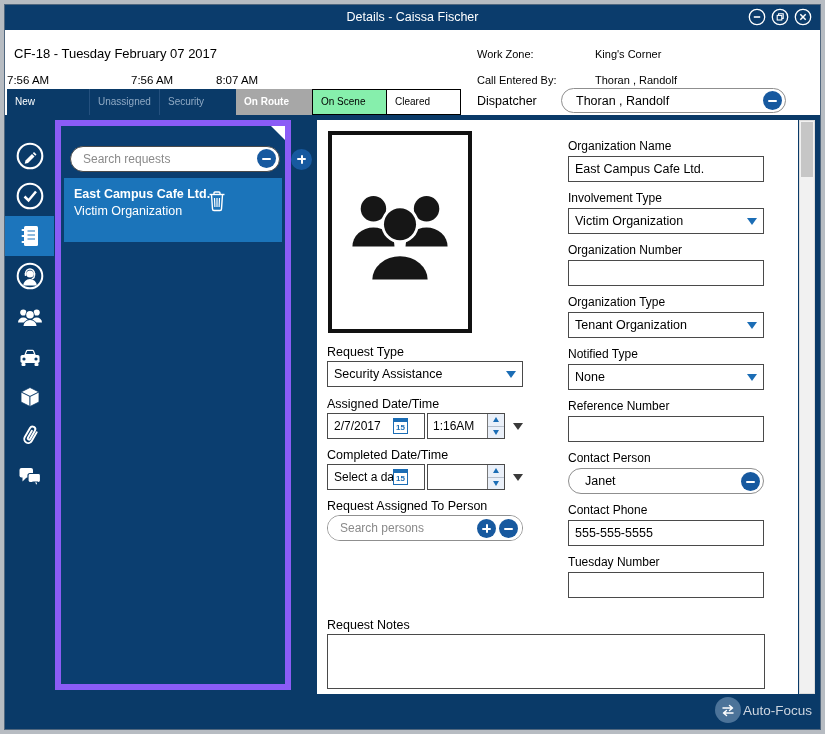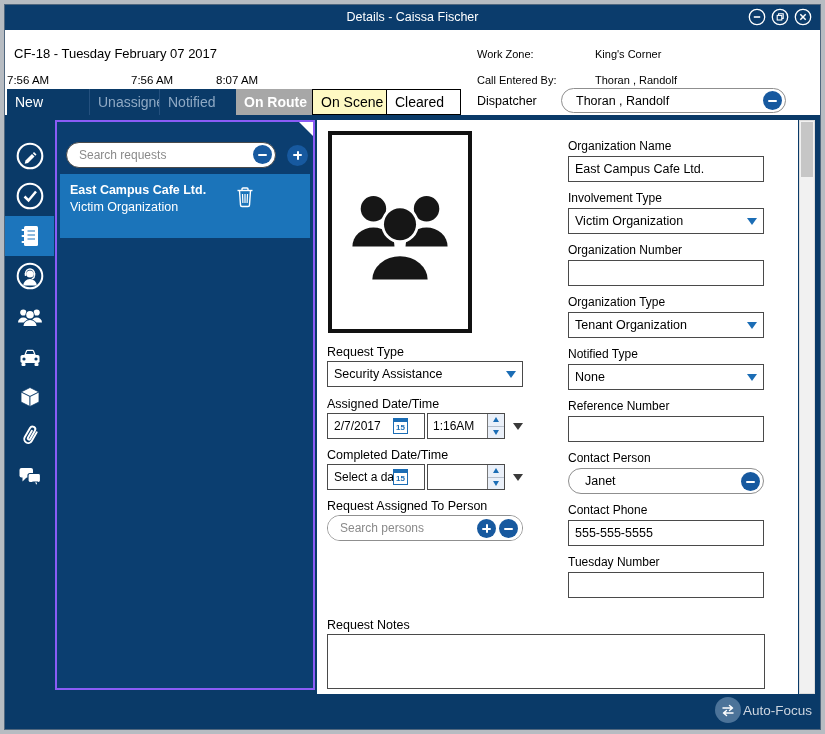--- a/index.html
+++ b/index.html
@@ -16,27 +16,27 @@
   
   .header { position:absolute; top:25px; left:0; right:0; height:85px; background:#fff; }
   .case-line { position:absolute; left:9px; top:16px; font-size:13px; color:#000; }
   .case-id { font-weight:normal; }
   .meta { position:absolute; left:472px; top:18px; font-size:11px; color:#000; }
   .meta-row { display:flex; height:26px; }
   .meta-label { width:118px; }
   .time-row { position:absolute; top:44px; left:0; right:0; height:14px; font-size:11.5px; color:#000; }
   .time-row span { position:absolute; top:0; }
   .t0 { left:2px; } .t1 { left:126px; } .t2 { left:211px; }
-  .tabs { position:absolute; bottom:0; left:2px; display:flex; height:26px; font-size:14px; }
+  .tabs { position:absolute; bottom:0; left:2px; display:flex; height:26px; font-size:10px; }
   .tab { line-height:26px; padding-left:8px; overflow:hidden; white-space:nowrap; cursor:pointer; }
   .tab-new        { width:82px; background:#0a3a68; color:#fff; }
   .tab-unassigned { width:70px; background:#0a3a68; color:#8fa9c4; border-left:1px solid #24507e; }
   .tab-assigned   { width:77px; background:#0a3a68; color:#8fa9c4; border-left:1px solid #24507e; }
   .tab-onroute    { width:76px; background:#a7a7a7; color:#fff; font-weight:bold; }
-  .tab-onscene    { width:75px; background:#fef9c3; color:#000; border:1px solid #000; line-height:24px; }
+  .tab-onscene    { width:75px; background:#86efac; color:#000; border:1px solid #000; line-height:24px; }
   .tab-cleared    { width:74px; background:#fff; color:#000; border:1px solid #000; border-left:none; line-height:24px; }
   .dispatcher { position:absolute; left:472px; bottom:2px; display:flex; align-items:center; }
   .dispatcher-label { font-size:12.5px; width:84px; }
   .pill { position:relative; background:#fff; border:1px solid #8f8f8f; border-radius:13px; display:flex; align-items:center; font-size:12.5px; color:#000; }
   .dispatcher-pill { width:225px; height:25px; padding-left:14px; }
 
   
   .circle-btn { width:19px; height:19px; border-radius:50%; background:#17599f; position:absolute; display:flex; align-items:center; justify-content:center; cursor:pointer; }
   .circle-btn::before { content:""; width:9px; height:2px; background:#fff; border-radius:1px; }
   .circle-btn.plus::after { content:""; position:absolute; width:2px; height:9px; background:#fff; border-radius:1px; }
@@ -44,21 +44,21 @@
 
   
   .main { position:absolute; top:110px; left:0; right:0; bottom:0; background:#0a3a68; }
 
   
   .sidebar { position:absolute; left:0; top:0; width:49px; bottom:0; padding-top:21px; }
   .side-item { width:49px; height:40px; display:flex; align-items:center; justify-content:center; cursor:pointer; }
   .side-item.active { background:#1c75bc; }
 
   
-  .requests-panel { position:absolute; left:50px; top:5px; width:260px; height:570px; background:#0b3e70; border:2px solid #8b5cf6; }
+  .requests-panel { position:absolute; left:50px; top:5px; width:236px; height:570px; background:#0b3e70; border:6px solid #8b5cf6; }
   .corner-fold { position:absolute; top:0; right:0; width:0; height:0; border-top:14px solid #fff; border-left:14px solid transparent; }
   .search-row { position:absolute; top:20px; left:9px; display:flex; align-items:center; }
   .search-wrap { position:relative; width:210px; height:26px; }
   .pill-input { width:100%; height:100%; border:1px solid #4a4a4a; border-radius:13px; padding:0 28px 0 12px; font-size:12px; font-family:inherit; outline:none; color:#000; }
   .pill-input::placeholder { color:#8a8a8a; }
   .search-wrap .circle-btn { right:4px; top:3px; }
   .add-circle { position:relative; margin-left:11px; width:21px; height:21px; }
   .request-item { position:absolute; top:52px; left:3px; right:3px; height:64px; background:#1b74ba; color:#fff; padding:9px 10px; cursor:pointer; }
   .req-title { font-weight:bold; font-size:12.5px; }
   .req-sub { font-size:12.5px; margin-top:3px; }
@@ -155,21 +155,21 @@
       </div>
     </div>
     <div class="time-row">
       <span class="t0">7:56 AM</span>
       <span class="t1">7:56 AM</span>
       <span class="t2">8:07 AM</span>
     </div>
     <div class="tabs">
       <div class="tab tab-new">New</div>
       <div class="tab tab-unassigned">Unassigned</div>
-      <div class="tab tab-assigned">Notified</div>
+      <div class="tab tab-assigned">Security</div>
       <div class="tab tab-onroute">On Route</div>
       <div class="tab tab-onscene">On Scene</div>
       <div class="tab tab-cleared">Cleared</div>
     </div>
     <div class="dispatcher">
       <span class="dispatcher-label">Dispatcher</span>
       <div class="pill dispatcher-pill">
         <span>Thoran , Randolf</span>
         <div class="circle-btn">
               <span></span>

